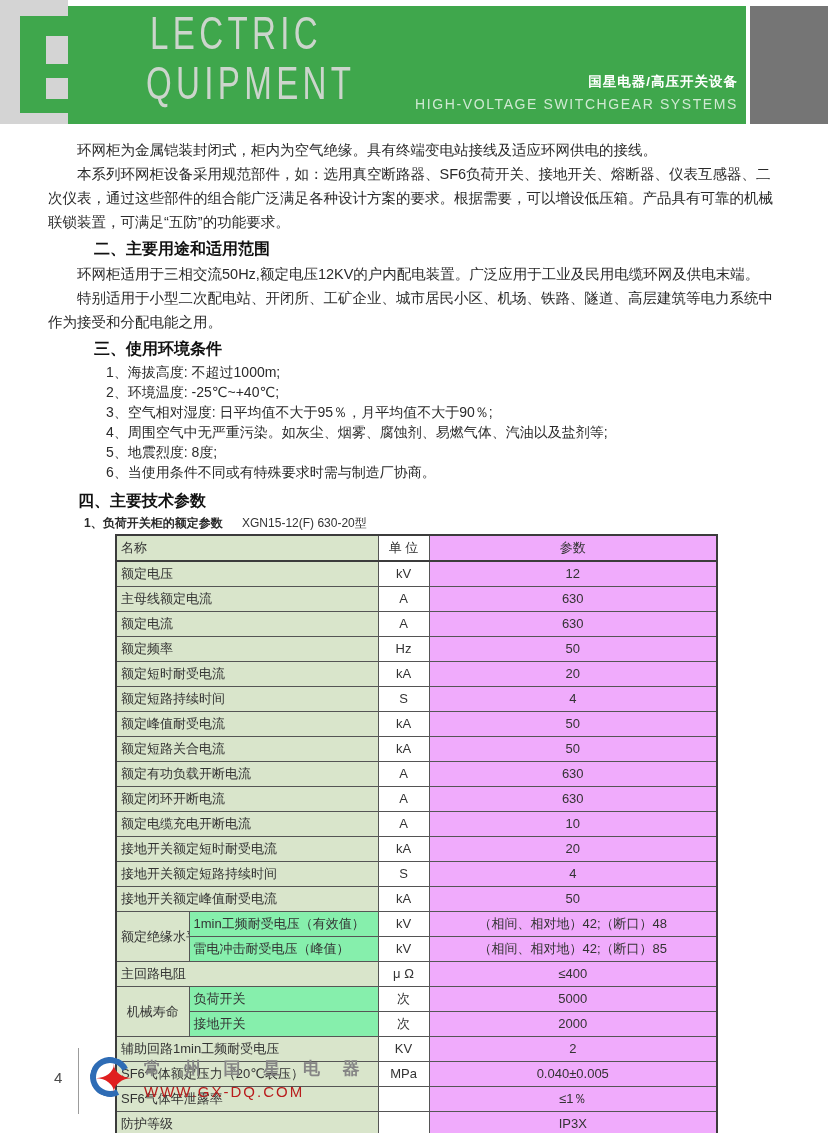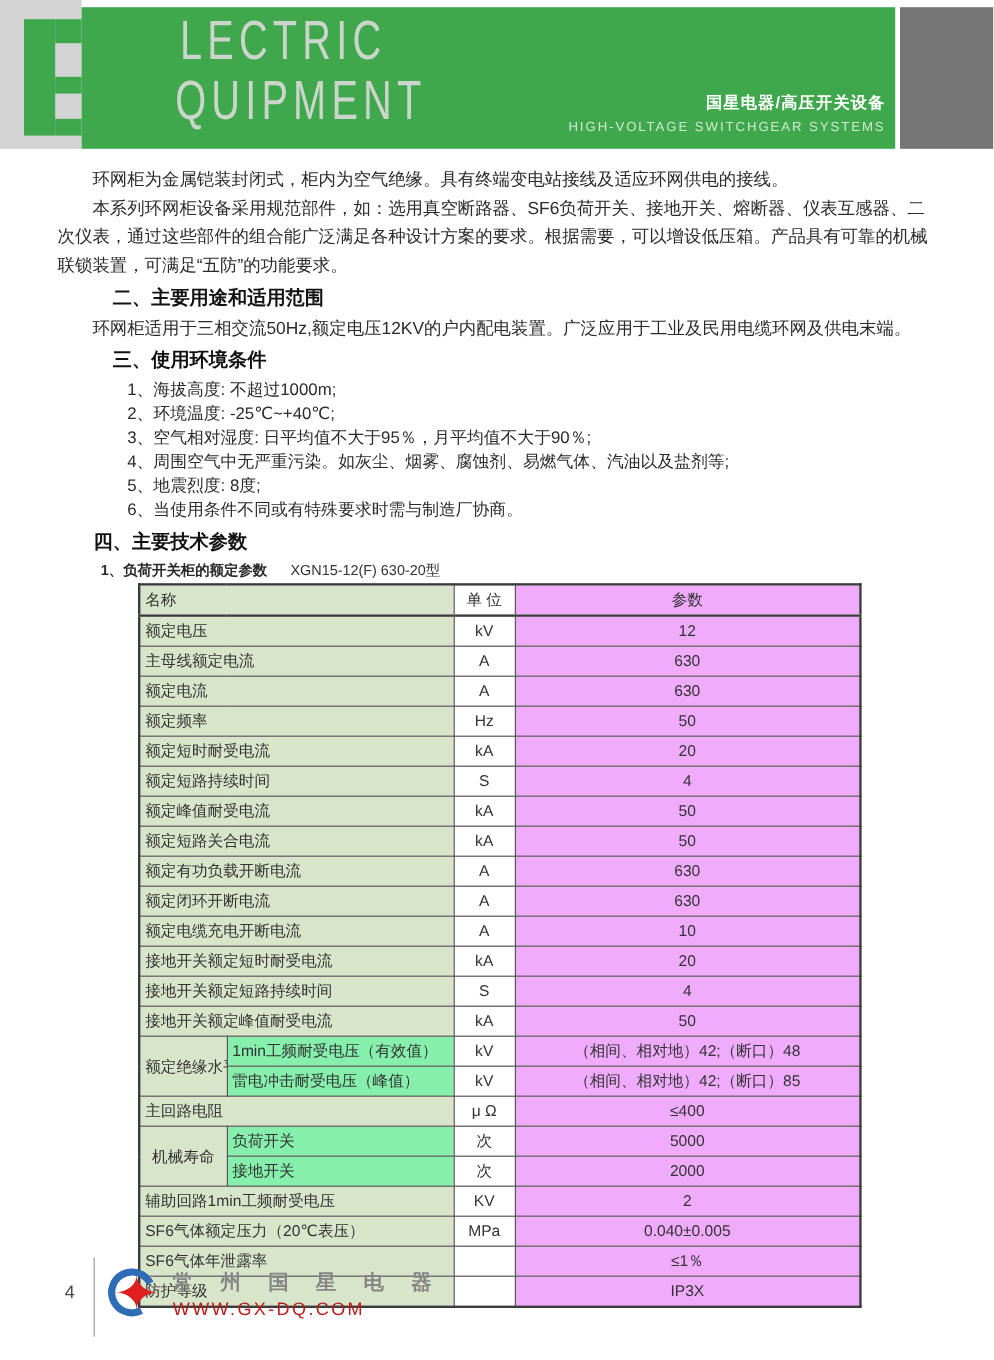--- a/index.html
+++ b/index.html
@@ -21,21 +21,21 @@
   .banner  { position:absolute; left:68px; top:6px; width:678px; height:118px; background:#3fa74c; }
   .dark-block { position:absolute; left:750px; top:6px; width:78px; height:118px; background:#757575; }
   .wordmark { position:absolute; left:58px; top:2px; color:#ccd5cc; font-weight:100;margin-left:24px; }
   .wordmark .wm1, .wordmark .wm2 {
     display:block; font-size:46px; line-height:50px; letter-spacing:6px;
     transform:scaleX(0.72); transform-origin:left center; white-space:nowrap;
   }
   .wordmark .wm2 { margin-left:-4px; }
   .brand { position:absolute; right:8px; bottom:12px; text-align:right; }
   .brand-cn { color:#ffffff; font-size:13.5px; font-weight:bold; letter-spacing:1px; }
-  .brand-en { color:#cfe9d2; font-size:11px; letter-spacing:1.6px; margin-top:5px; }
+  .brand-en { color:#cfe9d2; font-size:14px; letter-spacing:1.6px; margin-top:5px; }
 
   
   .main { position:absolute; top:124px; left:48px; width:732px; padding-top:14px;
           font-size:14.5px; line-height:24px; color:#2a2a2a; }
   p.para { text-indent:2em; }
   h2.sec { font-size:16px; line-height:22px; font-weight:bold; color:#111;
            margin:4px 0 2px 46px; }
   h2.sec-params { margin:8px 0 0 30px; }
   .env-list { margin-left:58px; }
   .env-item { line-height:20px; font-size:14px; }
@@ -95,20 +95,21 @@
     </div>
     <div class="dark-block"></div>
   </div>
 
   <div class="main">
     <p class="para">环网柜为金属铠装封闭式，柜内为空气绝缘。具有终端变电站接线及适应环网供电的接线。</p>
     <p class="para">本系列环网柜设备采用规范部件，如：选用真空断路器、SF6负荷开关、接地开关、熔断器、仪表互感器、二次仪表，通过这些部件的组合能广泛满足各种设计方案的要求。根据需要，可以增设低压箱。产品具有可靠的机械联锁装置，可满足“五防”的功能要求。</p>
 
     <h2 class="sec">二、主要用途和适用范围</h2>
     <p class="para">环网柜适用于三相交流50Hz,额定电压12KV的户内配电装置。广泛应用于工业及民用电缆环网及供电末端。</p>
+    <p class="para">特别适用于小型二次配电站、开闭所、工矿企业、城市居民小区、机场、铁路、隧道、高层建筑等电力系统中作为接受和分配电能之用。</p>
 
     <h2 class="sec">三、使用环境条件</h2>
     <div class="env-list">
         <div class="env-item">1、海拔高度: 不超过1000m;</div>
         <div class="env-item">2、环境温度: -25℃~+40℃;</div>
         <div class="env-item">3、空气相对湿度: 日平均值不大于95％，月平均值不大于90％;</div>
         <div class="env-item">4、周围空气中无严重污染。如灰尘、烟雾、腐蚀剂、易燃气体、汽油以及盐剂等;</div>
         <div class="env-item">5、地震烈度: 8度;</div>
         <div class="env-item">6、当使用条件不同或有特殊要求时需与制造厂协商。</div>
       </div>

